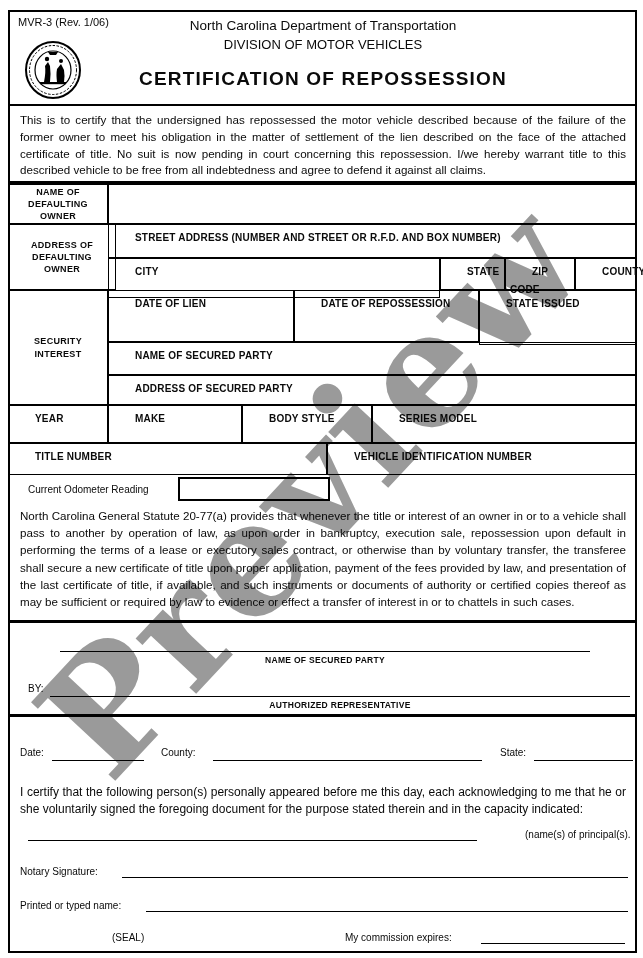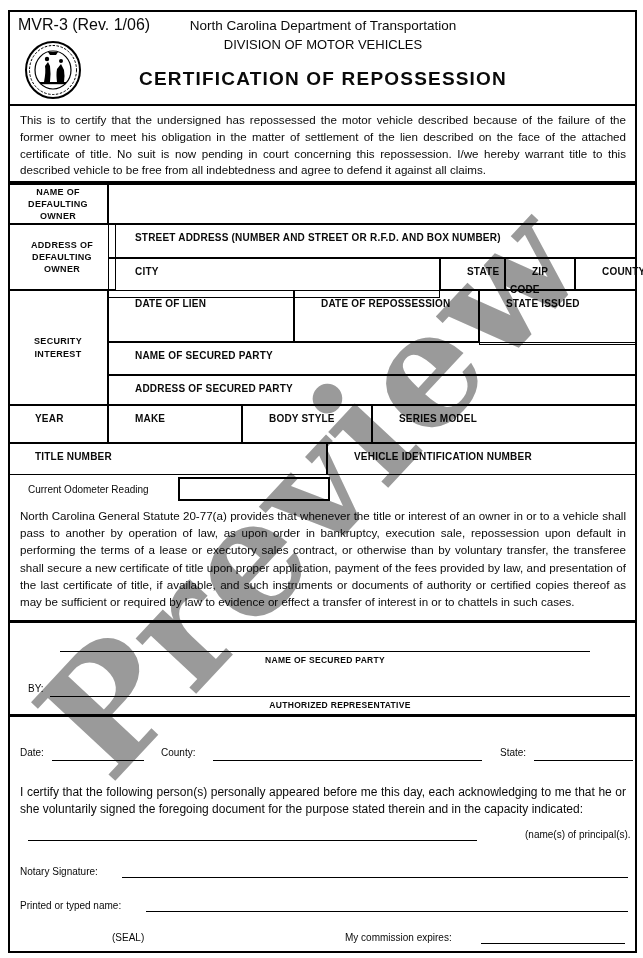--- a/index.html
+++ b/index.html
@@ -20,21 +20,21 @@
              font-size:158px;color:rgba(132,132,132,0.82);mix-blend-mode:multiply;
              pointer-events:none;z-index:40;letter-spacing:2px;}
 </style>
 </head>
 <body>
 
 <div id="page">
 
   <div class="abs" style="left:8px;top:10px;width:629px;height:943px;border:2.5px solid #000;"></div>
 
-  <div class="abs" style="left:18px;top:16px;font-size:16px;">MVR-3 (Rev. 1/06)</div>
+  <div class="abs" style="left:18px;top:16px;font-size:11px;">MVR-3 (Rev. 1/06)</div>
 
   <svg class="abs" style="left:24px;top:40px;" width="58" height="60" viewBox="0 0 58 60">
     <ellipse cx="29" cy="30" rx="27" ry="28" fill="none" stroke="#000" stroke-width="2"></ellipse>
     <ellipse cx="29" cy="30" rx="23.5" ry="24.5" fill="none" stroke="#000" stroke-width="1" stroke-dasharray="2.5,1.5"></ellipse>
     <ellipse cx="29" cy="30" rx="18" ry="19" fill="none" stroke="#000" stroke-width="1.2"></ellipse>
     <path d="M20 42 q2-10 1-16 l3-4 2 4 q1 7 0 16 z" fill="#000"></path>
     <path d="M33 42 q-1-8 0-13 l4-5 3 6 q1 6 0 12 z" fill="#000"></path>
     <circle cx="23" cy="19" r="2.2" fill="#000"></circle>
     <circle cx="37" cy="21" r="2" fill="#000"></circle>
     <rect x="16" y="42" width="26" height="2.2" fill="#000"></rect>

